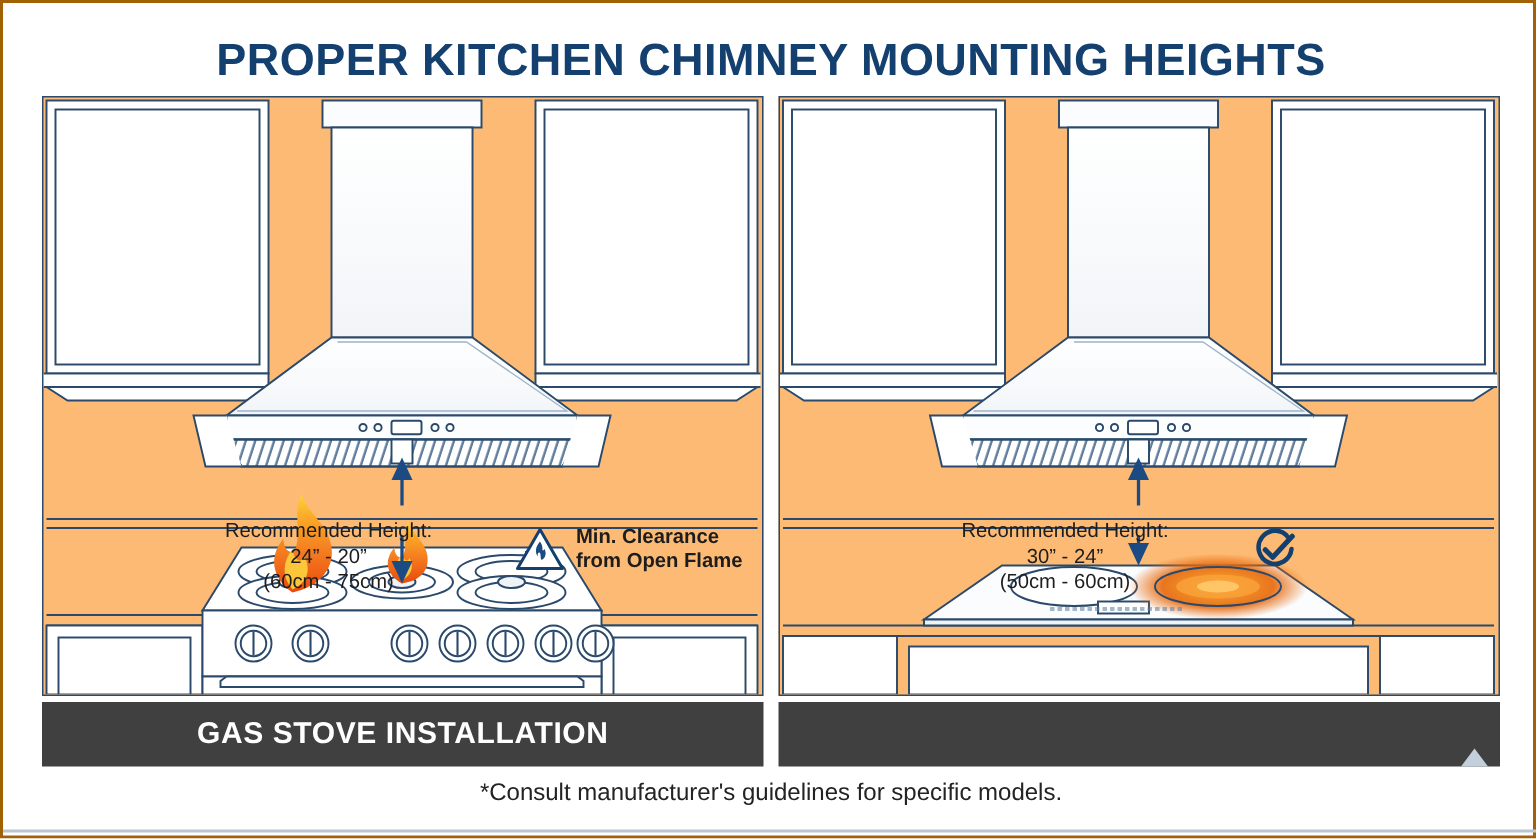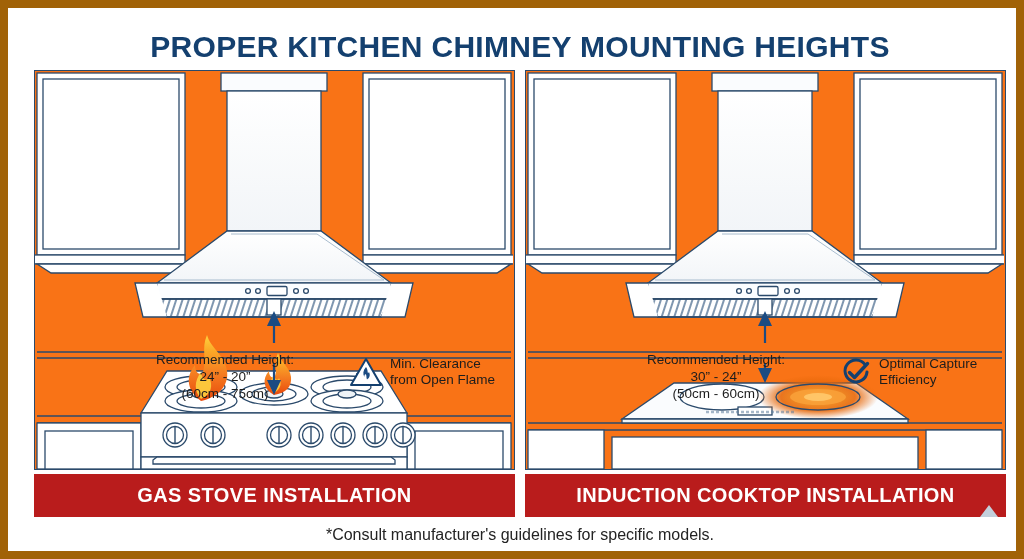--- a/index.html
+++ b/index.html
@@ -11,21 +11,21 @@
     background: #ffffff;
     font-family: "Liberation Sans", sans-serif;
     overflow: hidden;
   }
 
   .infographic {
     position: relative;
     width: 1024px;
     height: 559px;
     background: #ffffff;
-    border: 8px solid #a16207;
+    border: 2px solid #a16207;
   }
 
   
   .title {
     position: absolute;
     top: 22px;
     left: 0;
     width: 1024px;
     text-align: center;
     font-size: 30px;
@@ -35,21 +35,21 @@
     font-family: "Liberation Sans", sans-serif;
   }
 
   
   .panel {
     position: absolute;
     top: 62px;
     width: 481px;
     height: 400px;
     border: 1.5px solid #2b4a6b;
-    background: #f97316;
+    background: #fdba74;
     overflow: hidden;
   }
   .panel-left  { left: 26px; }
   .panel-right { left: 517px; }
 
   .scene {
     position: absolute;
     inset: 0;
     overflow: hidden;
   }
@@ -80,21 +80,21 @@
     white-space: nowrap;
   }
   .callout-icon { flex: 0 0 auto; line-height: 0; }
 
   
   .banner {
     position: absolute;
     top: 466px;
     width: 481px;
     height: 43px;
-    background: #b91c1c;
+    background: #404040;
     color: #ffffff;
     display: flex;
     align-items: center;
     justify-content: center;
     font-size: 20px;
     font-weight: bold;
     letter-spacing: 0.4px;
     font-family: "Liberation Sans", sans-serif;
   }
   .banner-left  { left: 26px; }
@@ -291,21 +291,21 @@
         </g>
       </svg>
     </div>
 
     <div class="dim-text" style="left:105px; top:280px; width:170px;">
       <span>Recommended Height:</span><br>
       <span>24” - 20”</span><br>
       <span>(60cm - 75cm)</span>
     </div>
 
-    <div class="callout" style="left:314px; top:285px;">
+    <div class="callout" style="left:314px; top:285px;font-weight:bold;">
       <span class="callout-icon">
         <svg width="34" height="30" viewBox="0 0 34 30" xmlns="http://www.w3.org/2000/svg">
           <path d="M17 2 L32 28 L2 28 Z" fill="#ffffff" stroke="#14406f" stroke-width="2" stroke-linejoin="round"></path>
           <path d="M17 10
                    C 14 13.5, 13.5 17, 15.5 20
                    C 15.2 17.8, 16.2 16.8, 17 17.6
                    C 17.8 19.2, 17 20.6, 18 22.4
                    C 20.6 21.2, 21.6 18, 20 15
                    C 19.2 16.4, 18.6 16.2, 18.6 14.6
                    C 18.6 13, 18 11.4, 17 10 Z" fill="#1b4b82"></path>
@@ -413,32 +413,27 @@
       <span>(50cm - 60cm)</span>
     </div>
 
     <div class="callout" style="left:314px; top:285px;">
       <span class="callout-icon">
         <svg width="32" height="32" viewBox="0 0 32 32" xmlns="http://www.w3.org/2000/svg">
           <path d="M25 8.5 A11 11 0 1 0 27 16" fill="none" stroke="#14406f" stroke-width="3" stroke-linecap="round"></path>
           <path d="M9.5 16.5 L14.5 21.5 L27.5 7.5" fill="none" stroke="#14406f" stroke-width="3.4" stroke-linecap="round" stroke-linejoin="round"></path>
         </svg>
       </span>
-      <span class="callout-text">
-        <span>Optimal Capture</span><br>
-        <span>Efficiency</span>
-      </span>
     </div>
   </div>
 
   <div class="banner banner-left">
     <span>GAS STOVE INSTALLATION</span>
   </div>
 
   <div class="banner banner-right">
-    <span>INDUCTION COOKTOP INSTALLATION</span>
     <span class="banner-notch"></span>
   </div>
 
   <div class="footer">*Consult manufacturer's guidelines for specific models.</div>
   <div class="footer-rule"></div>
 
 </div>
 
 </body></html>

